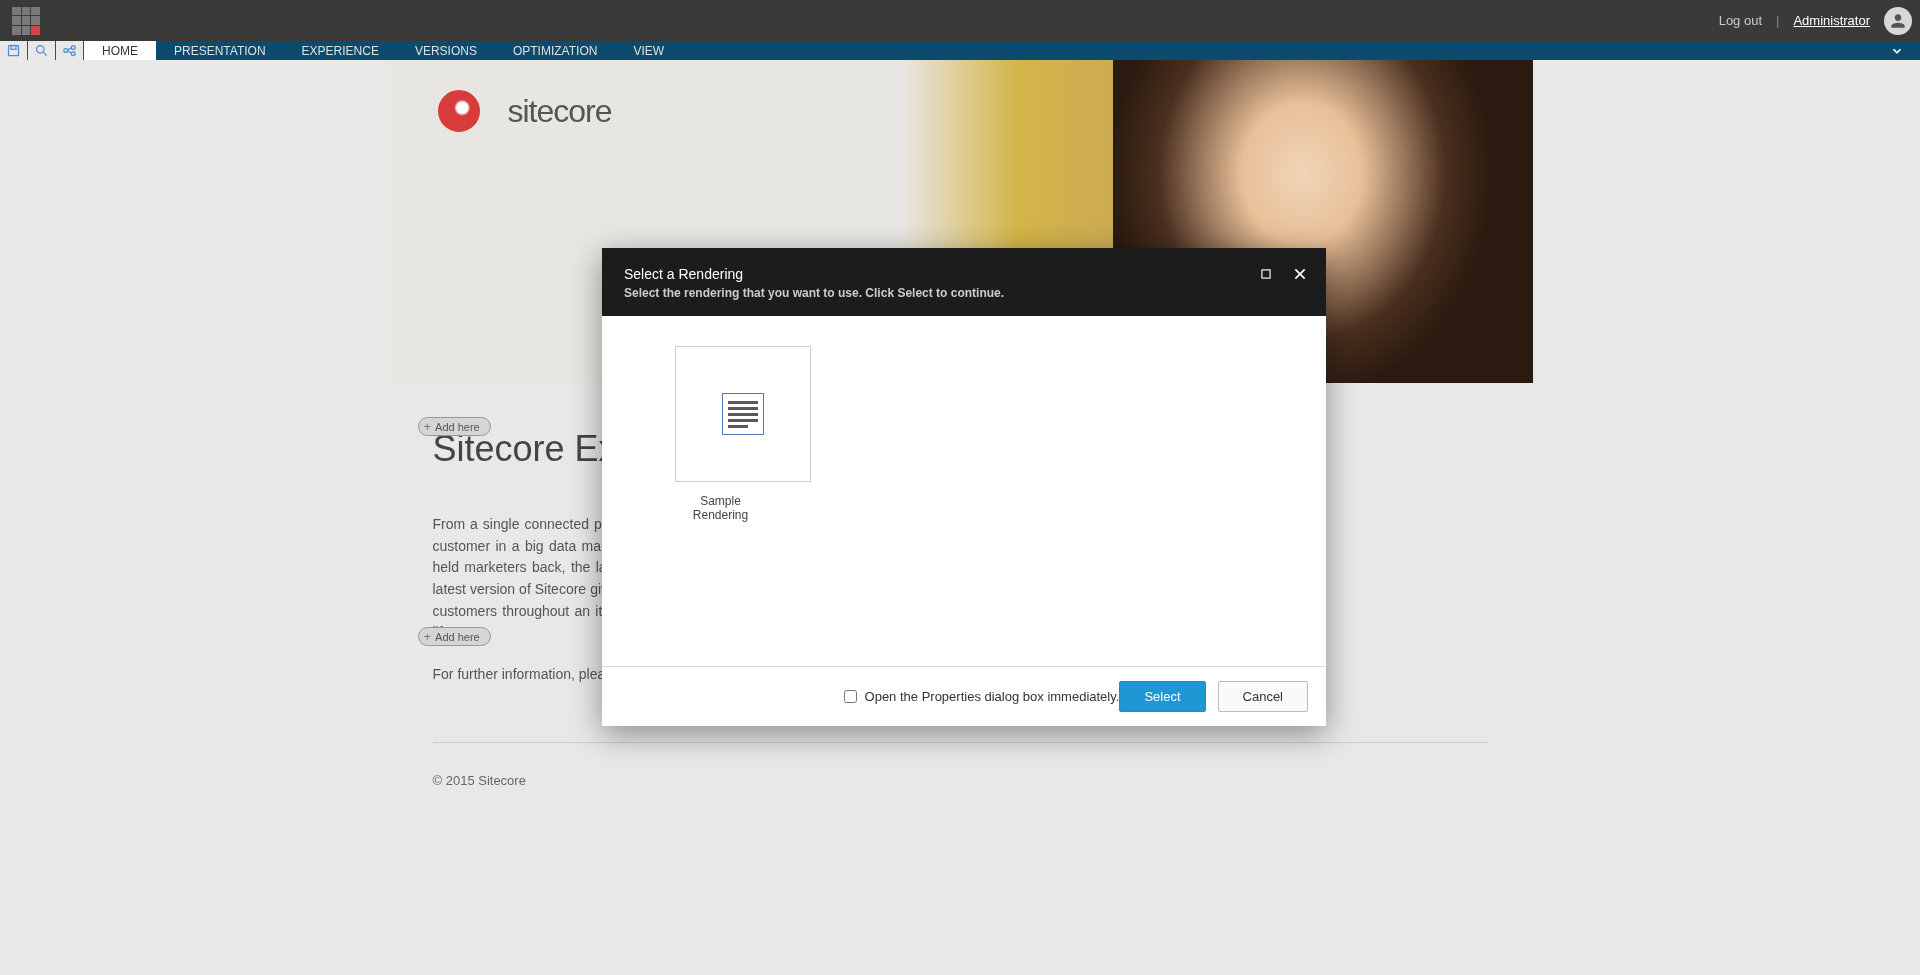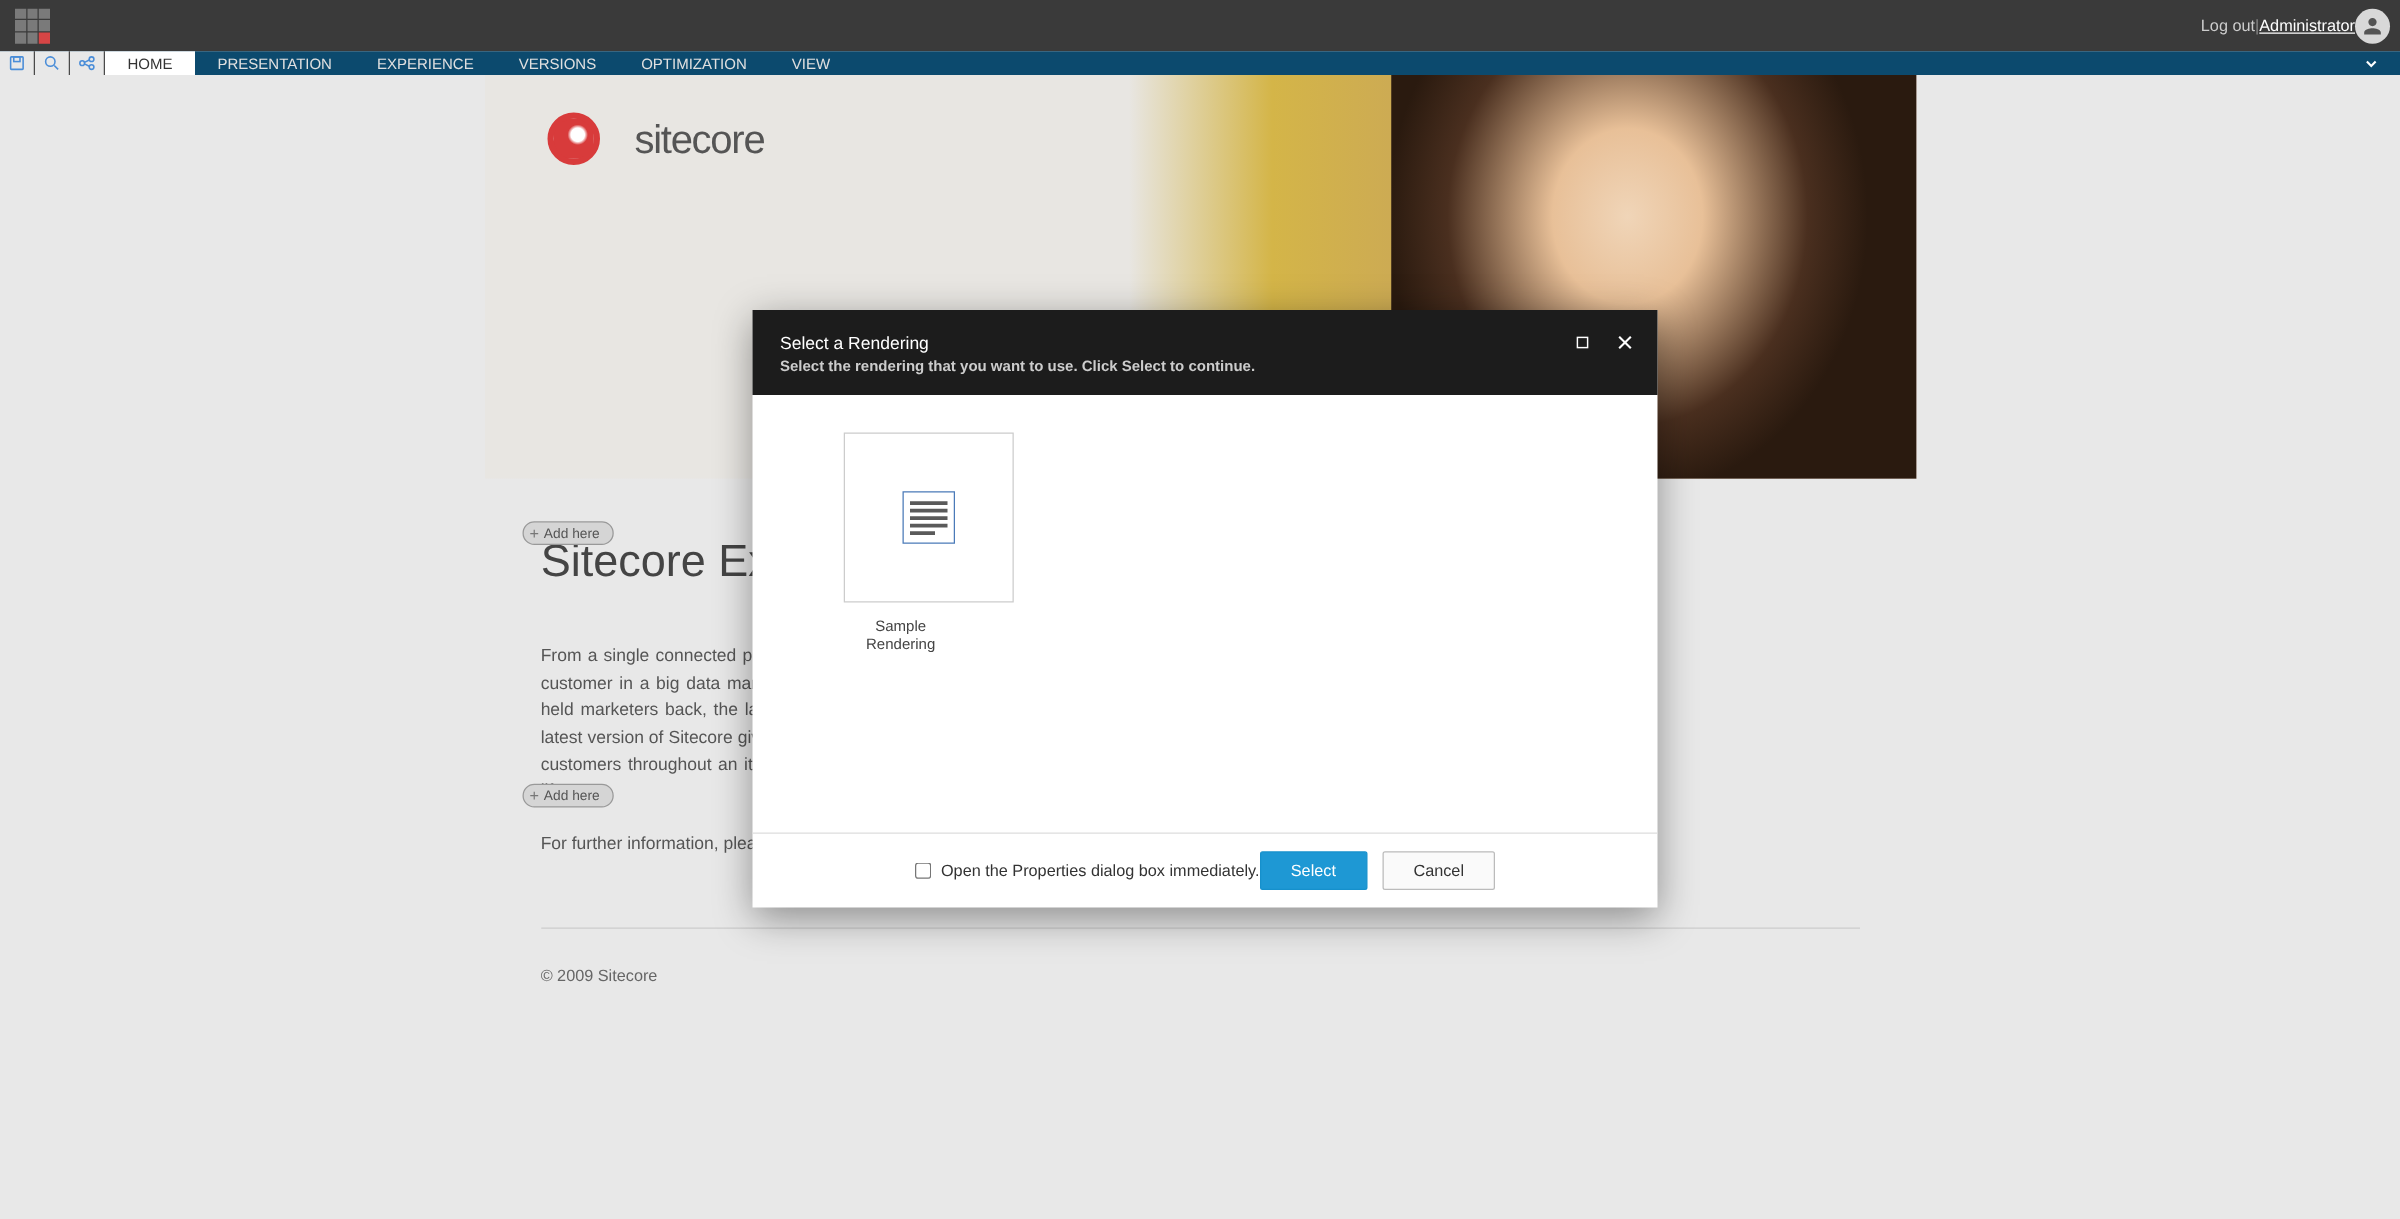--- a/index.html
+++ b/index.html
@@ -3,21 +3,21 @@
 <meta charset="utf-8">
 <style>
 * { margin: 0; padding: 0; box-sizing: border-box; }
 body { font-family: "Segoe UI", Arial, sans-serif; background: #e8e8e8; width: 1920px; height: 975px; overflow: hidden; position: relative; }
 
 
 .topbar { height: 41px; background: #3a3a3a; display: flex; align-items: center; justify-content: space-between; padding: 0 8px; }
 .logo-grid { width: 28px; height: 28px; display: grid; grid-template-columns: repeat(3, 1fr); grid-template-rows: repeat(3, 1fr); gap: 1px; margin-left: 4px; }
 .logo-grid div { background: #7a7a7a; }
 .logo-grid div:nth-child(9) { background: #d64545; }
-.topbar-right { display: flex; align-items: center; color: #ccc; font-size: 13px; }
+.topbar-right { display: flex; align-items: center; gap: 14px; color: #ccc; font-size: 13px; }
 .topbar-right .sep { color: #888; }
 .topbar-right .username { color: #fff; text-decoration: underline; }
 .avatar { width: 28px; height: 28px; border-radius: 50%; background: #d8d8d8; display: flex; align-items: center; justify-content: center; }
 .avatar svg { width: 20px; height: 20px; fill: #555; }
 
 
 .ribbon { height: 19px; background: #0c4a6e; display: flex; align-items: stretch; position: relative; }
 .icon-btn { width: 28px; display: flex; align-items: center; justify-content: center; border-right: 1px solid #4a4a4a; background: #e8e8e8; }
 .icon-btn svg { width: 15px; height: 15px; }
 .tab { padding: 0 18px; display: flex; align-items: center; font-size: 12px; color: #e0e0e0; cursor: pointer; }
@@ -54,21 +54,21 @@
 .dialog-sub { font-size: 12px; color: #ccc; font-weight: bold; }
 .dialog-ctrls { position: absolute; top: 18px; right: 18px; display: flex; gap: 18px; }
 .dialog-ctrls .ctrl { width: 16px; height: 16px; display: flex; align-items: center; justify-content: center; cursor: pointer; }
 .dialog-body { padding: 30px 28px; min-height: 350px; display: flex; align-items: flex-start; }
 .rendering-item { width: 136px; text-align: center; cursor: pointer; padding-left: 45px; }
 .rendering-thumb { width: 136px; height: 136px; border: 1px solid #ccc; display: flex; align-items: center; justify-content: center; }
 .rendering-icon { width: 42px; height: 42px; border: 1px solid #4a7ab8; background: #fff; padding: 5px; display: flex; flex-direction: column; justify-content: space-around; }
 .rendering-icon .line { height: 3px; background: #5a5a5a; width: 100%; }
 .rendering-icon .line.short { width: 65%; }
 .rendering-label { font-size: 12px; color: #444; margin-top: 12px; }
-.dialog-footer { border-top: 1px solid #ddd; padding: 14px 18px; display: flex; align-items: center; justify-content: center; }
+.dialog-footer { border-top: 1px solid #ddd; padding: 14px 18px; display: flex; align-items: center; justify-content: flex-end; }
 .footer-left { display: flex; align-items: center; gap: 8px; font-size: 13px; color: #333; }
 .footer-left input { width: 13px; height: 13px; }
 .footer-buttons { display: flex; gap: 12px; }
 .btn { padding: 7px 24px; font-size: 13px; border-radius: 2px; cursor: pointer; border: 1px solid #bbb; background: #fafafa; color: #333; }
 .btn.primary { background: #1e98d4; border-color: #1690cc; color: #fff; }
 </style>
 </head>
 <body>
 
 <div class="topbar">
@@ -149,21 +149,21 @@
       <p class="para">From a single connected platform that also integrates with other customer-facing platforms, to a single view of the customer in a big data marketing repository, to completely eliminating much of the complexity that has previously held marketers back, the latest version of Sitecore makes customer experience highly achievable. Learn how the latest version of Sitecore gives marketers the complete data, integrated tools, and automation capabilities to engage customers throughout an iterative lifecycle – the technology foundation absolutely necessary to win customers for life.</p>
       <p class="further">
         <span>For further information, please go to the </span><a href="#" class="doc-link">Sitecore Documentation site</a>
       </p>
       <div class="add-here bottom">
         <span class="plus">+</span>
         <span>Add here</span>
       </div>
 
       <hr class="sep-line">
-      <div class="footer-text">© 2009 Sitecore</div>
+      <div class="footer-text">© 2015 Sitecore</div>
     </div>
   </div>
 </div>
 
 <div class="dialog">
   <div class="dialog-header">
     <div class="dialog-title">Select a Rendering</div>
     <div class="dialog-sub">Select the rendering that you want to use. Click Select to continue.</div>
     <div class="dialog-ctrls">
       <div class="ctrl">

